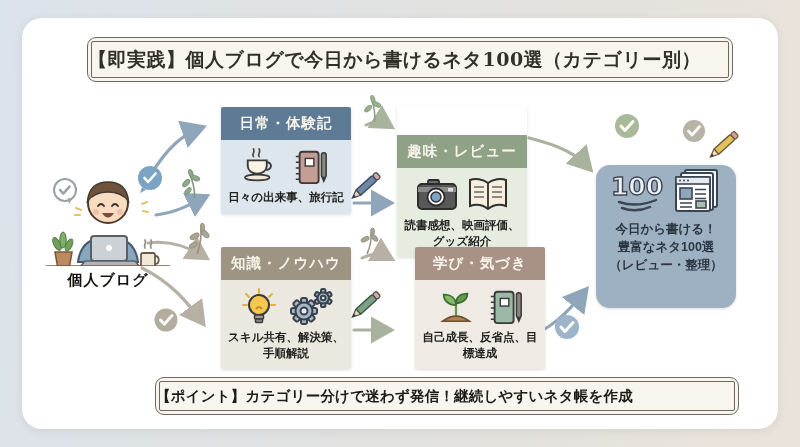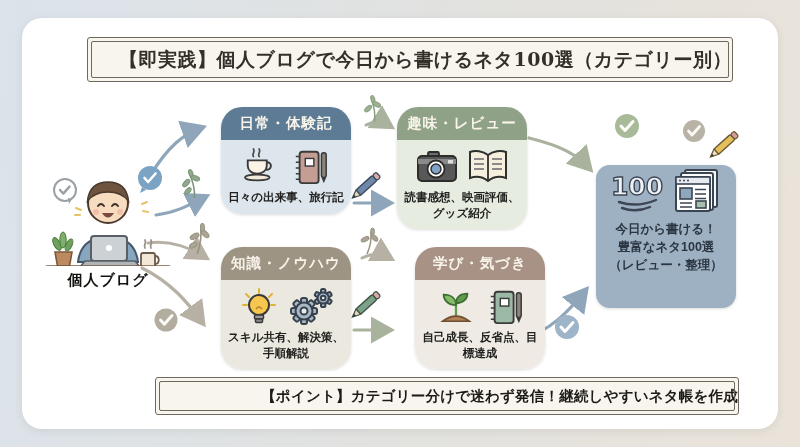--- a/index.html
+++ b/index.html
@@ -3,39 +3,39 @@
 <meta charset="utf-8">
 <style>
   html,body{margin:0;padding:0;}
   body{font-family:"Liberation Sans","DejaVu Sans",sans-serif;}
   .stage{position:relative;width:800px;height:447px;overflow:hidden;
          background:linear-gradient(100deg,#dbe3eb 0%,#e2e2df 55%,#eae3da 100%);}
   .card{position:absolute;left:22px;top:18px;right:22px;bottom:18px;
         background:#ffffff;border-radius:20px;box-shadow:0 2px 8px rgba(90,90,80,.12);}
 
   
-  .plaque{position:absolute;background:#f8f5ee;border:1.6px solid #6f685e;border-radius:3px;
-          display:flex;align-items:center;justify-content:flex-end;box-sizing:border-box;padding-left:11px;}
+  .plaque{position:absolute;background:#f8f5ee;border:1.6px solid #6f685e;border-radius:9px;
+          display:flex;align-items:center;justify-content:flex-start;box-sizing:border-box;}
   .plaque::before{content:"";position:absolute;inset:3px;border:1px solid #6f685e;border-radius:2px;}
   .title-plaque{left:87px;top:37px;width:646px;height:45px;}
   .title-text{font-family:"DejaVu Serif","Liberation Serif",serif;font-size:19px;color:#33302a;
               letter-spacing:.5px;white-space:nowrap;font-weight:600;}
   .footer-plaque{left:155px;top:377px;width:584px;height:38px;}
   .footer-text{font-size:14.5px;font-weight:bold;color:#1d1b18;white-space:nowrap;letter-spacing:.2px;}
 
   
-  .cat{position:absolute;width:130px;border-radius:21px;overflow:hidden;
+  .cat{position:absolute;width:130px;border-radius:2px;overflow:hidden;
        box-shadow:0 1px 3px rgba(60,60,60,.18);}
   .cat-header{height:33px;display:flex;align-items:center;justify-content:center;
               font-size:14.5px;font-weight:bold;color:#f8f4ea;letter-spacing:1px;white-space:nowrap;}
   .cat-body{text-align:center;padding:4px 4px 8px;}
   .icon-row{display:flex;align-items:center;justify-content:center;gap:7px;height:46px;}
   .cat-text{font-size:11.5px;font-weight:bold;color:#20201e;line-height:1.35;text-align:center;}
   #cat-daily{left:221px;top:107px;} #cat-daily .cat-header{background:#5d7b95;} #cat-daily .cat-body{background:#dde6ed;}
-  #cat-hobby{left:397px;top:107px;} #cat-hobby .cat-header{background:#8fa287;} #cat-hobby .cat-body{background:#e7ece1;}
+  #cat-hobby{left:397px;top:107px;} #cat-hobby .cat-header{background:#8fa287;margin-top:28px;} #cat-hobby .cat-body{background:#e7ece1;}
   #cat-knowledge{left:221px;top:247px;} #cat-knowledge .cat-header{background:#9d9483;} #cat-knowledge .cat-body{background:#ebe8df;}
   #cat-learning{left:415px;top:247px;} #cat-learning .cat-header{background:#a79285;} #cat-learning .cat-body{background:#efebe4;}
 
   
   .result{position:absolute;left:596px;top:165px;width:140px;height:143px;background:#9eb1c3;
           border-radius:14px;text-align:center;box-shadow:0 1px 3px rgba(60,60,60,.18);padding-top:0;box-sizing:border-box;}
   .badge-row{display:flex;align-items:center;justify-content:center;gap:6px;height:52px;}
   .result-text{font-size:12.5px;font-weight:bold;color:#2b3642;line-height:1.45;margin-top:3px;}
 
   

